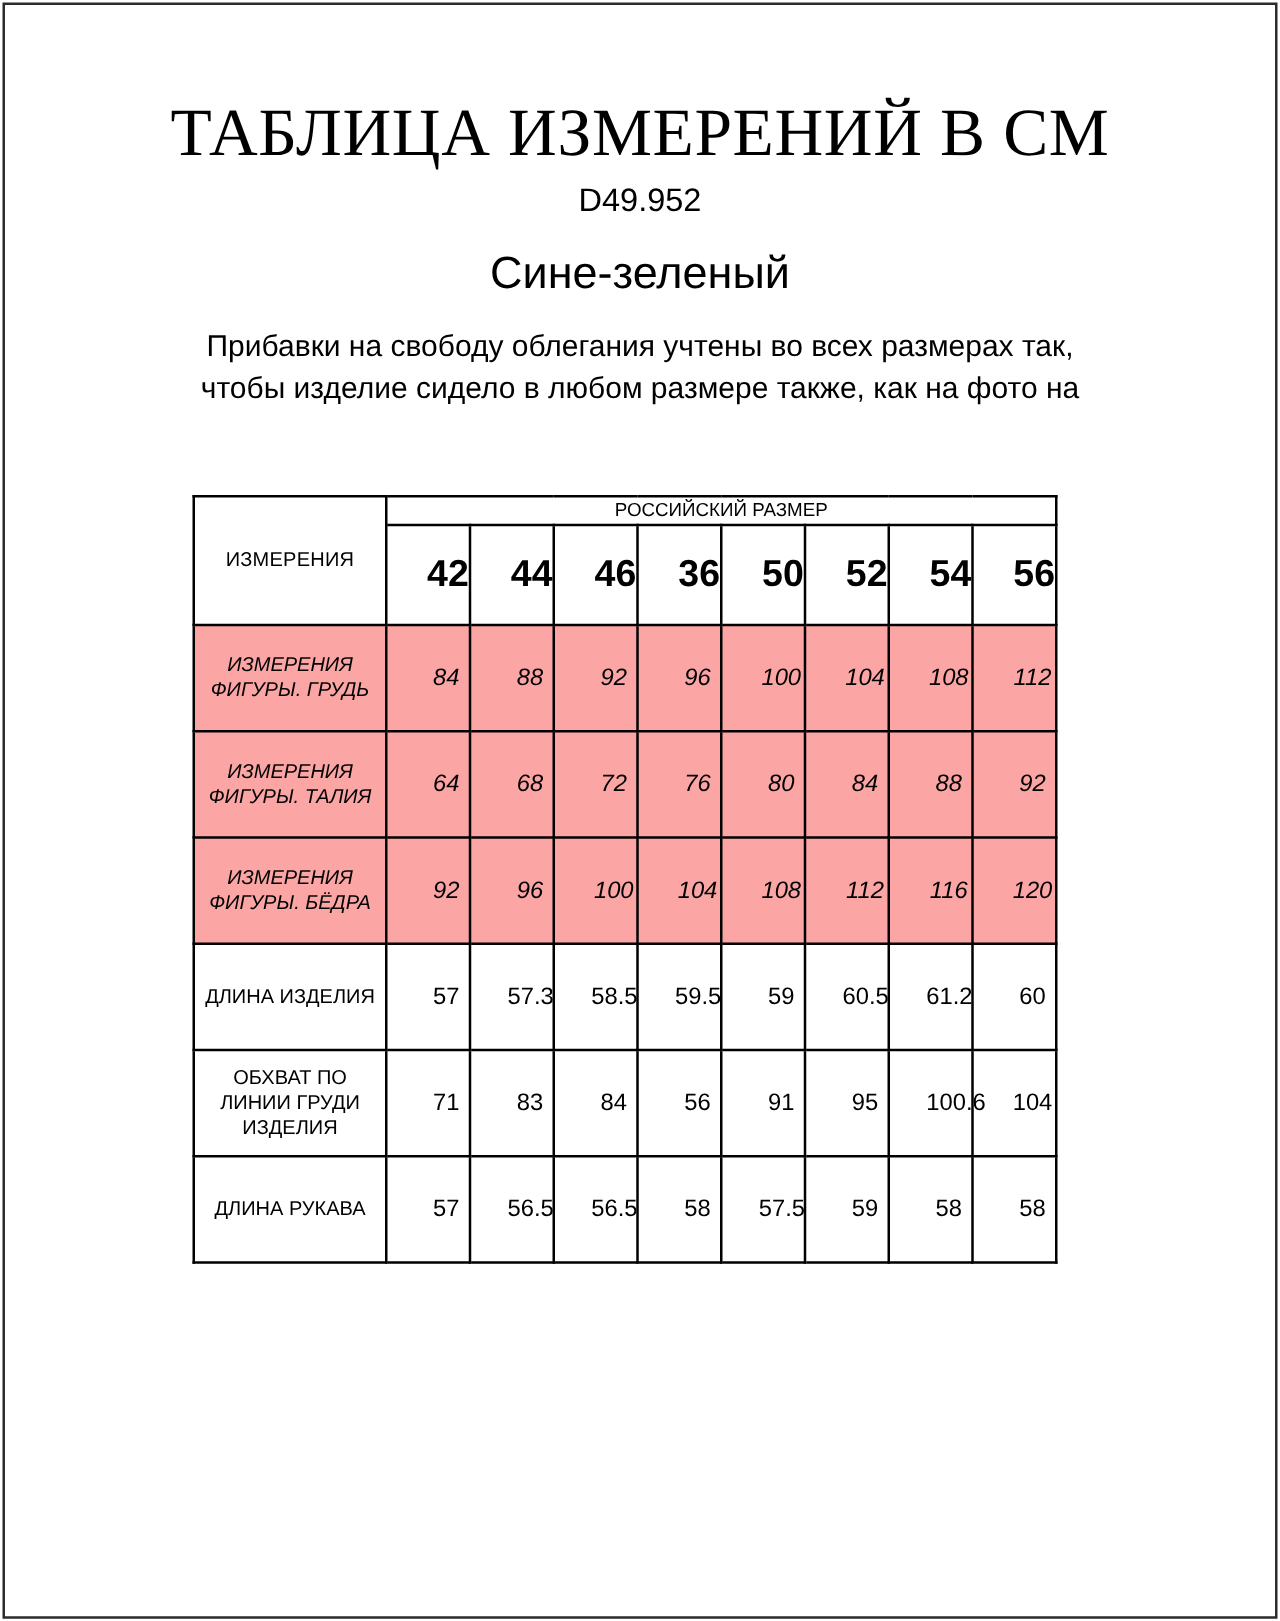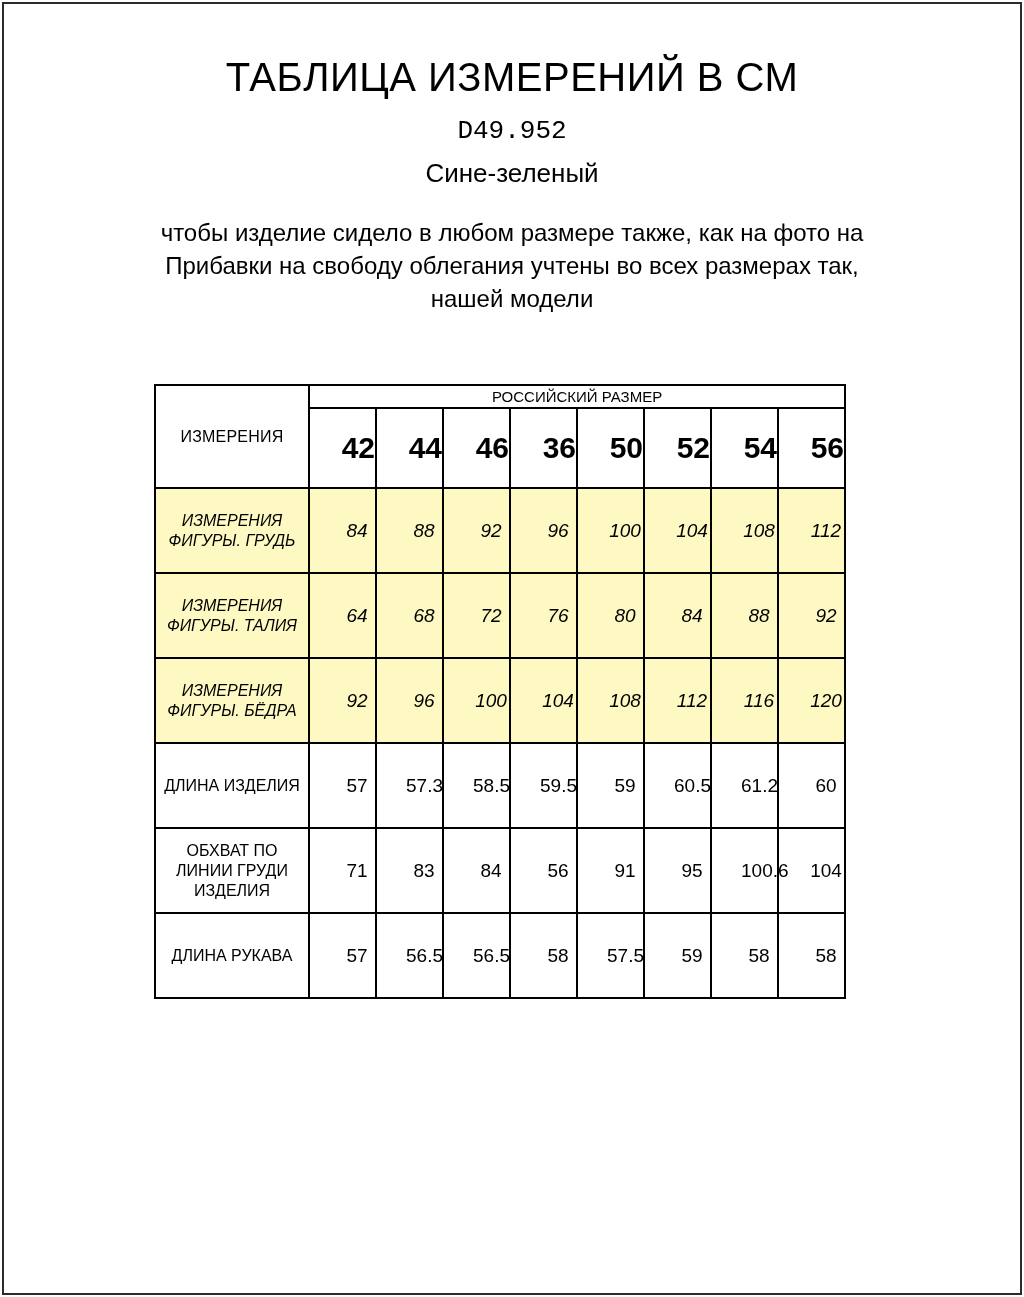--- a/index.html
+++ b/index.html
@@ -11,34 +11,34 @@
     position: relative;
     overflow: hidden;
   }
   .page-border {
     position: absolute; inset: 2px;
     border: 2px solid #2b2b2b;
     pointer-events: none;
   }
   .header { text-align: center; }
   .title {
-    padding-top: 54px;
-    font-size: 40px;
+    padding-top: 83px;
+    font-size: 54px;
     line-height: 46px;
     letter-spacing: 0.5px;
+    font-family: Liberation Serif, serif;
   }
   .model-code {
     margin-top: 16px;
     font-size: 26px;
     line-height: 30px;
-    font-family: Liberation Mono, monospace;
   }
   .color-name {
-    margin-top: 12px;
-    font-size: 26px;
+    margin-top: 28px;
+    font-size: 36px;
     line-height: 30px;
   }
   .note {
     margin-top: 28px;
     font-size: 24px;
     line-height: 33px;
   }
   .table-wrap {
     margin-top: 69px;
     margin-left: 154px;
@@ -70,37 +70,36 @@
     text-align: right;
   }
   .tr-data td { height: 83px; padding-left: 29px; }
   .tr-data .cell-rlabel {
     font-size: 16px;
     line-height: 20px;
     padding: 0 4px;
   }
   .tr-data .cell-val { font-size: 19px; }
   .tr-shaded td {
-    background: #fef9c3;
+    background: #fca5a5;
     font-style: italic;
   }
 </style>
 </head>
 <body>
 
 <div class="page-border"></div>
 
 <div class="header">
   <div class="title">ТАБЛИЦА ИЗМЕРЕНИЙ В СМ</div>
   <div class="model-code">D49.952</div>
   <div class="color-name">Сине-зеленый</div>
   <div class="note">
+    <div>Прибавки на свободу облегания учтены во всех размерах так,</div>
     <div>чтобы изделие сидело в любом размере также, как на фото на</div>
-    <div>Прибавки на свободу облегания учтены во всех размерах так,</div>
-    <div>нашей модели</div>
   </div>
 </div>
 
 <div class="table-wrap">
   <table class="size-table">
     <colgroup>
       <col class="col-label">
       <col class="col-size">
         <col class="col-size">
         <col class="col-size">

